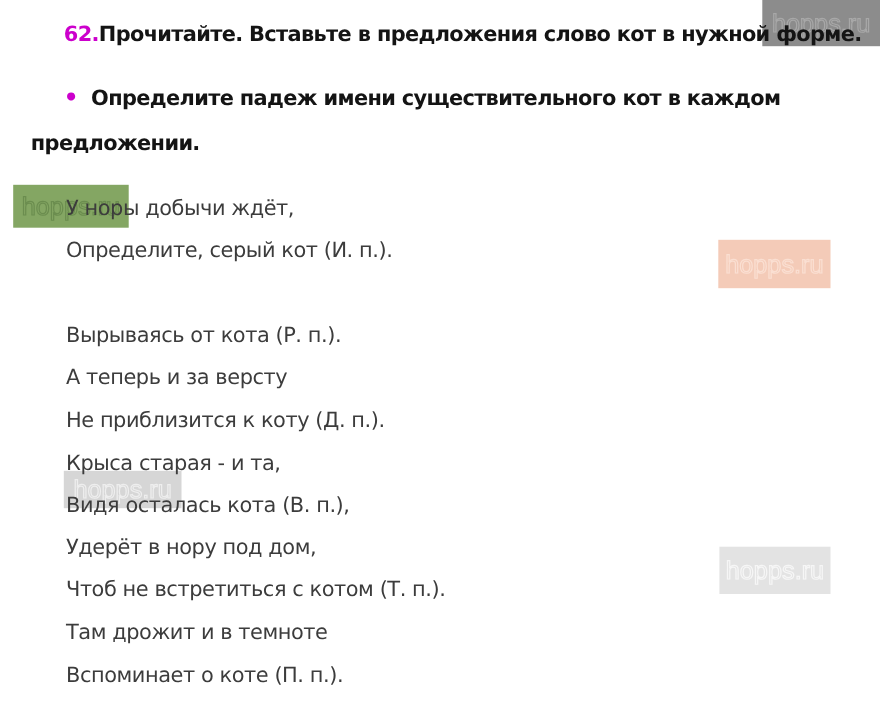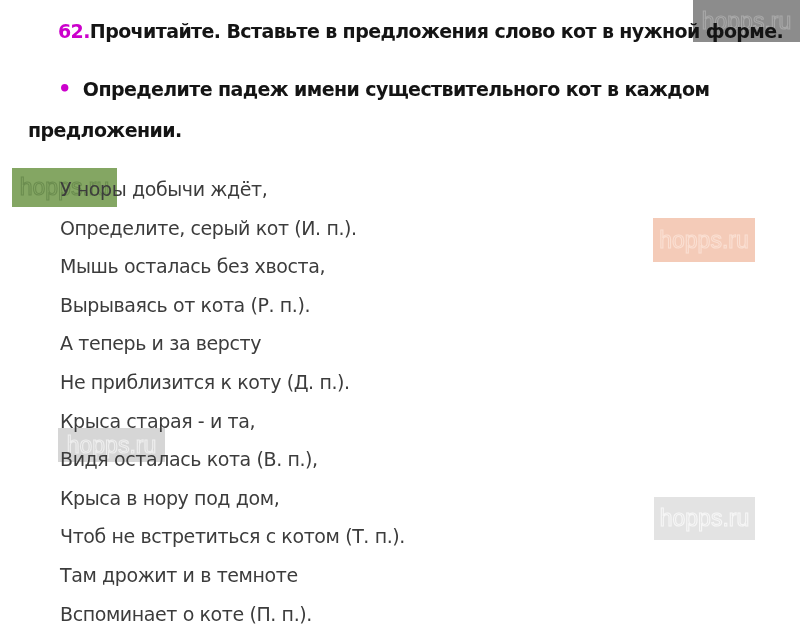--- a/index.html
+++ b/index.html
@@ -60,24 +60,23 @@
   <div class="heading heading-1">
     <span class="accent num">62.</span><span>Прочитайте. Вставьте в предложения слово кот в нужной форме.</span>
   </div>
   <div class="heading heading-2">
     <span class="accent bullet">•</span><span>Определите падеж имени существительного кот в каждом</span>
   </div>
   <div class="heading heading-3">предложении.</div>
 
   <div class="poem-line" style="top:176px">У норы добычи ждёт,</div>
   <div class="poem-line" style="top:215px">Определите, серый кот (И. п.).</div>
-  <div class="poem-line" style="top:253px">Мышь осталась без хвоста,</div>
   <div class="poem-line" style="top:292px">Вырываясь от кота (Р. п.).</div>
   <div class="poem-line" style="top:330px">А теперь и за версту</div>
   <div class="poem-line" style="top:369px">Не приблизится к коту (Д. п.).</div>
   <div class="poem-line" style="top:408px">Крыса старая - и та,</div>
   <div class="poem-line" style="top:446px">Видя осталась кота (В. п.),</div>
-  <div class="poem-line" style="top:485px">Крыса в нору под дом,</div>
+  <div class="poem-line" style="top:485px">Удерёт в нору под дом,</div>
   <div class="poem-line" style="top:523px">Чтоб не встретиться с котом (Т. п.).</div>
   <div class="poem-line" style="top:562px">Там дрожит и в темноте</div>
   <div class="poem-line" style="top:601px">Вспоминает о коте (П. п.).</div>
 
 </div>
 
 </body></html>

